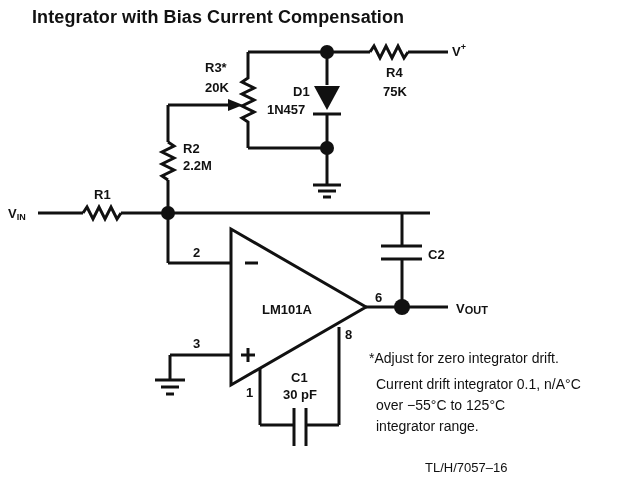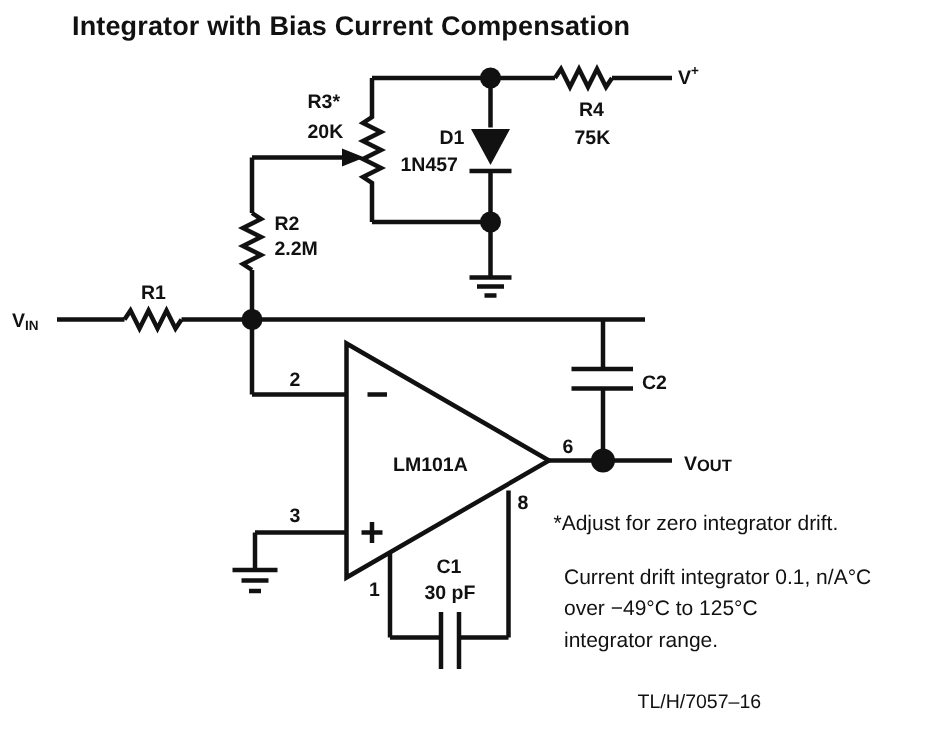--- a/index.html
+++ b/index.html
@@ -1,17 +1,17 @@
 <!DOCTYPE html>
 <html><head>
 <meta charset="utf-8">
 <style>
   html, body { margin: 0; padding: 0; background: #ffffff; }
   body { width: 620px; height: 486px; position: relative; overflow: hidden; font-family: "Liberation Sans", sans-serif; color: #111; }
-  .title { position: absolute; left: 32px; top: 7px; font-size: 18px; font-weight: bold; letter-spacing: 0.1px; margin-left: 16px; }
+  .title { position: absolute; left: 32px; top: 7px; font-size: 18px; font-weight: bold; letter-spacing: 0.1px; }
   svg { position: absolute; left: 0; top: 0; }
   .lbl { font-family: "Liberation Sans", sans-serif; font-size: 13px; font-weight: bold; fill: #111; }
   .sub { font-size: 9px; }
   .note { position: absolute; font-size: 14px; color: #111; line-height: 20px; }
   .w { stroke: #111; stroke-width: 3; fill: none; stroke-linejoin: miter; }
   .dot { fill: #111; }
 </style>
 </head>
 <body>
 
@@ -98,17 +98,17 @@
   <text class="lbl" x="262" y="314">LM101A</text>
   <text class="lbl" x="193" y="257">2</text>
   <text class="lbl" x="193" y="348">3</text>
   <text class="lbl" x="246" y="397">1</text>
   <text class="lbl" x="375" y="302">6</text>
   <text class="lbl" x="345" y="339">8</text>
   <text class="lbl" x="291" y="382">C1</text>
   <text class="lbl" x="283" y="399">30 pF</text>
 </svg>
 
-<div class="note" style="left:369px; top:338px;">*Adjust for zero integrator drift.</div>
+<div class="note" style="left:369px; top:348px;">*Adjust for zero integrator drift.</div>
 <div class="note" style="left:376px; top:374px;">Current drift integrator 0.1, n/A°C</div>
-<div class="note" style="left:376px; top:395px;">over −49°C to 125°C</div>
+<div class="note" style="left:376px; top:395px;">over −55°C to 125°C</div>
 <div class="note" style="left:376px; top:416px;">integrator range.</div>
 <div class="note" style="left:425px; top:458px; font-size:13px;">TL/H/7057–16</div>
 
 </body></html>

